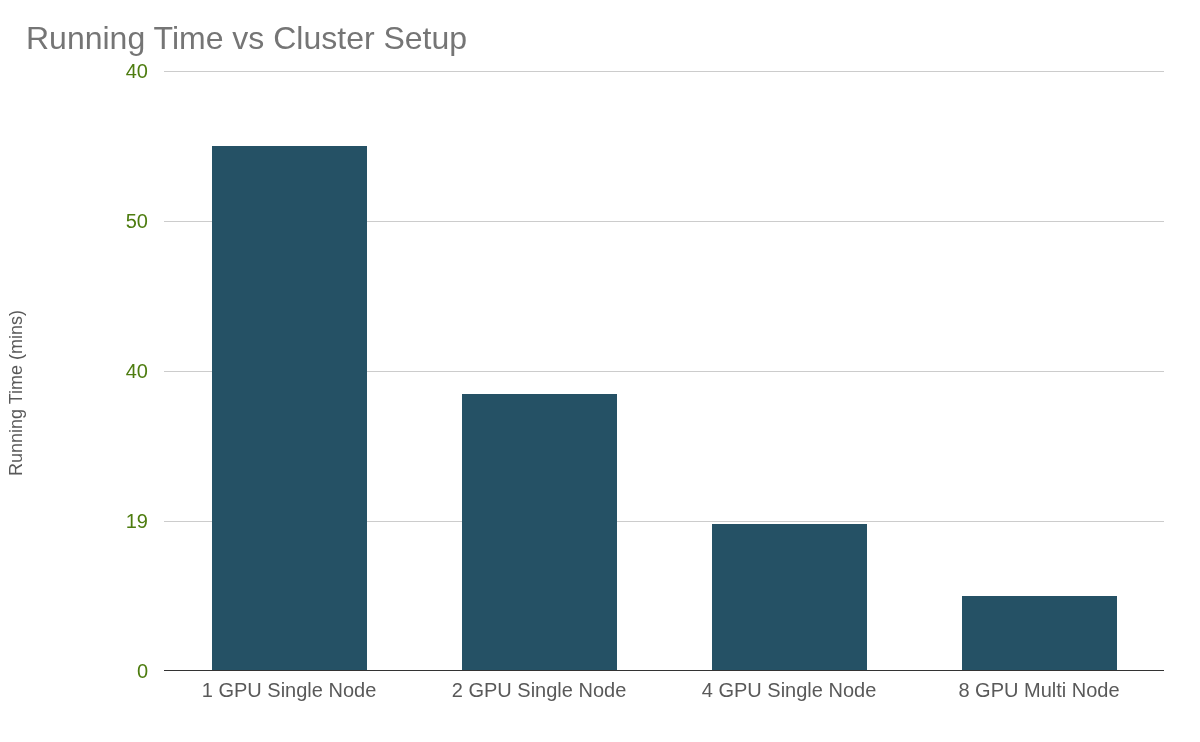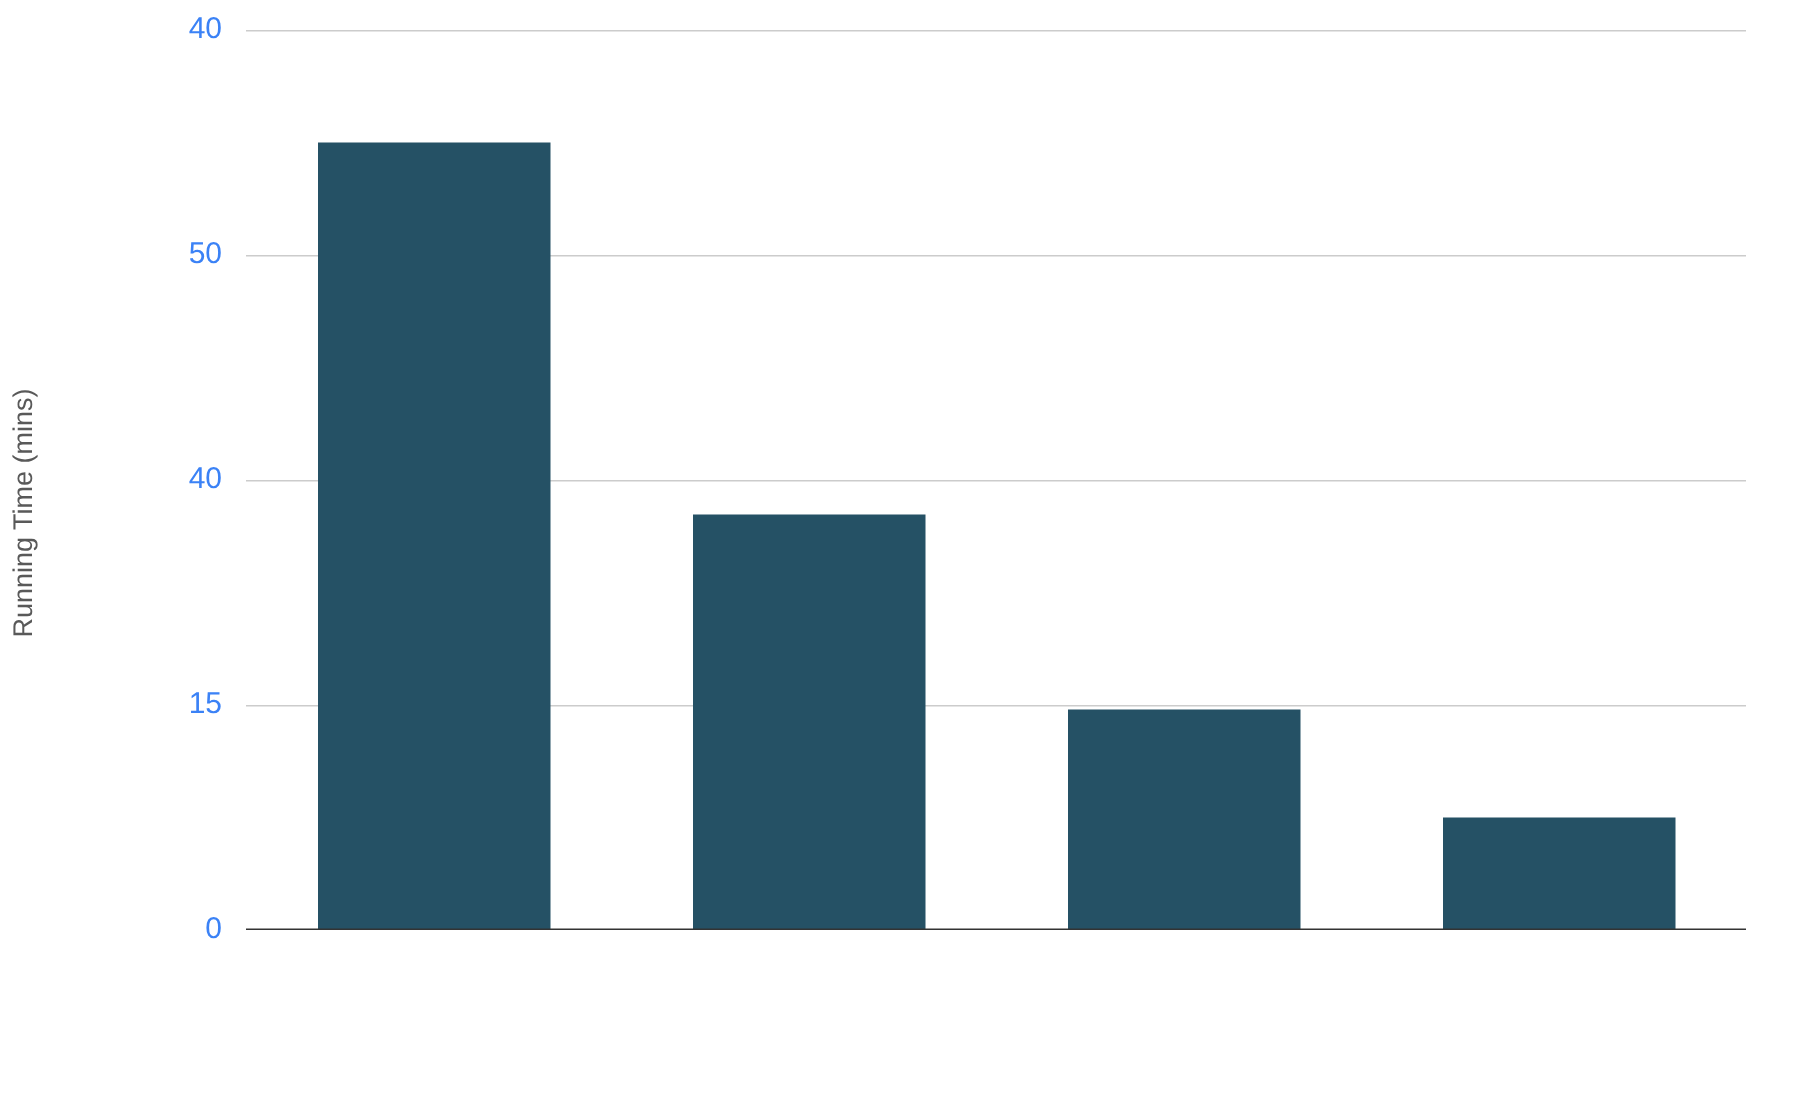--- a/index.html
+++ b/index.html
@@ -45,21 +45,21 @@
     left: 40px;
     top: 0;
     width: 90px;
     height: 600px;
   }
   .ytick {
     position: absolute;
     right: 6px;
     transform: translateY(-50%);
     font-size: 20px;
-    color: #3b82f6;
+    color: #4d7c0f;
     text-align: right;
     width: 80px;
   }
   .plotarea {
     position: absolute;
     left: 140px;
     top: 0;
     width: 1000px;
     height: 600px;
   }
@@ -106,29 +106,30 @@
     text-align: center;
     font-size: 20px;
     color: #595959;
     padding-top: 2px;
   }
 </style>
 </head>
 <body>
 
 <div class="chart-wrap">
+  <div class="title">Running Time vs Cluster Setup</div>
 
   <div class="plot">
     <div class="ylabel">Running Time (mins)</div>
 
     <div class="yaxis">
       <div class="ytick" style="top:0%">40</div>
       <div class="ytick" style="top:25%">50</div>
       <div class="ytick" style="top:50%">40</div>
-      <div class="ytick" style="top:75%">15</div>
+      <div class="ytick" style="top:75%">19</div>
       <div class="ytick" style="top:100%">0</div>
     </div>
 
     <div class="plotarea">
       <div class="grid" style="top:0%"></div>
       <div class="grid" style="top:25%"></div>
       <div class="grid" style="top:50%"></div>
       <div class="grid" style="top:75%"></div>
 
       <div class="bars">
@@ -142,14 +143,20 @@
           <div class="bar" style="height: 24.5%; background: rgb(37, 81, 101);"></div>
         </div>
         <div class="slot">
           <div class="bar" style="height: 12.5%; background: rgb(37, 81, 101);"></div>
         </div>
       </div>
 
       <div class="baseline"></div>
     </div>
 
+    <div class="xaxis">
+      <div class="xtick">1 GPU Single Node</div>
+      <div class="xtick">2 GPU Single Node</div>
+      <div class="xtick">4 GPU Single Node</div>
+      <div class="xtick">8 GPU Multi Node</div>
+    </div>
   </div>
 </div>
 
 </body></html>

